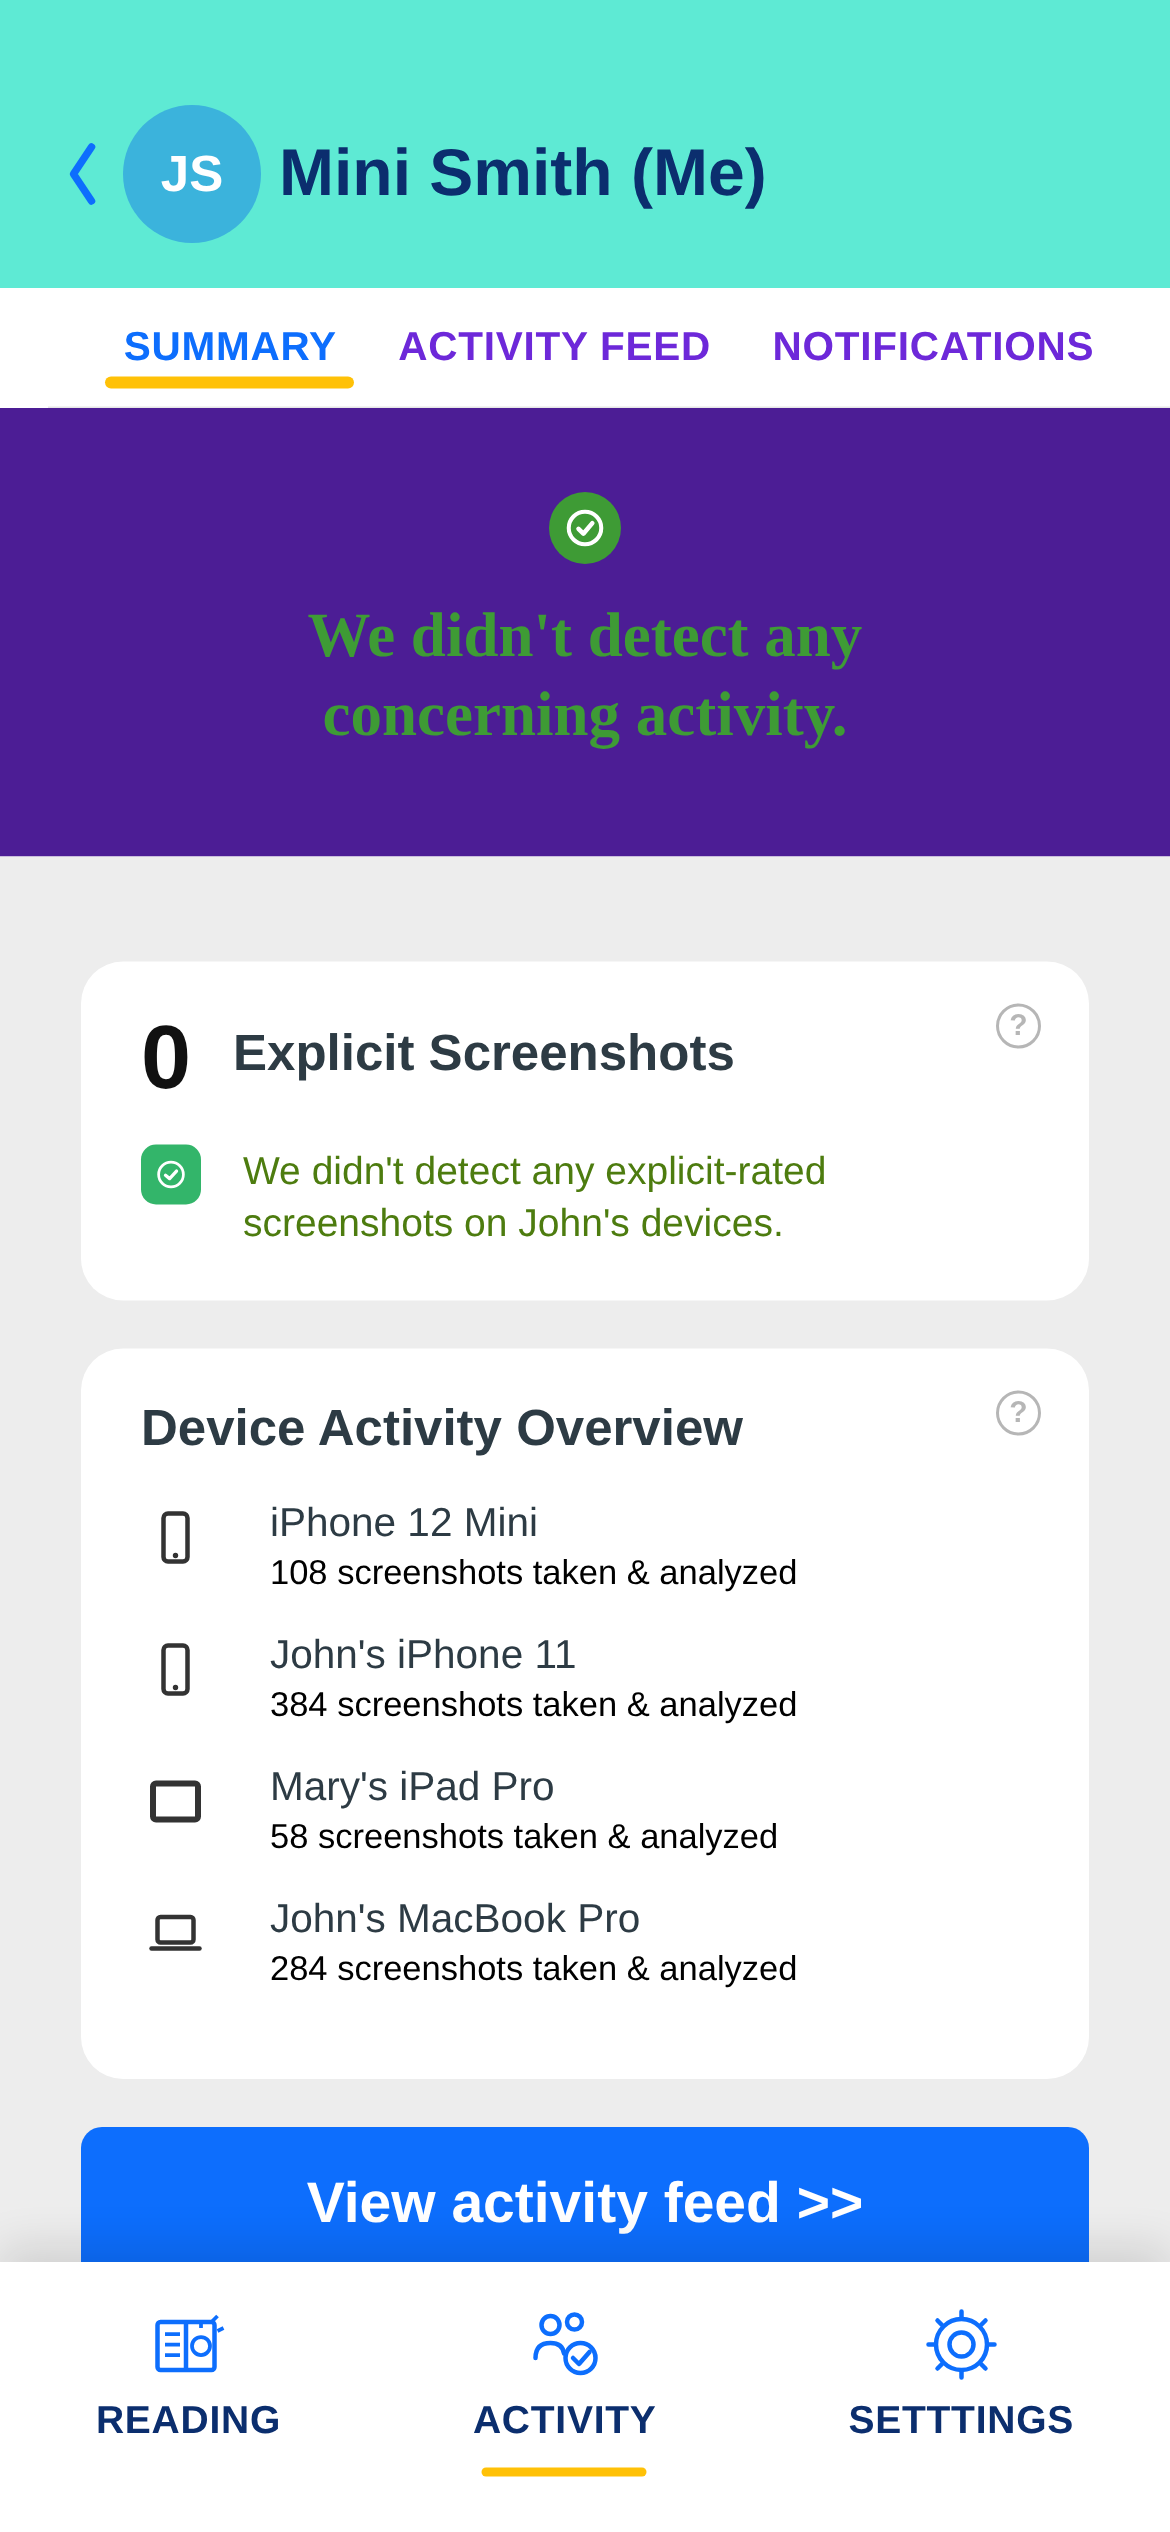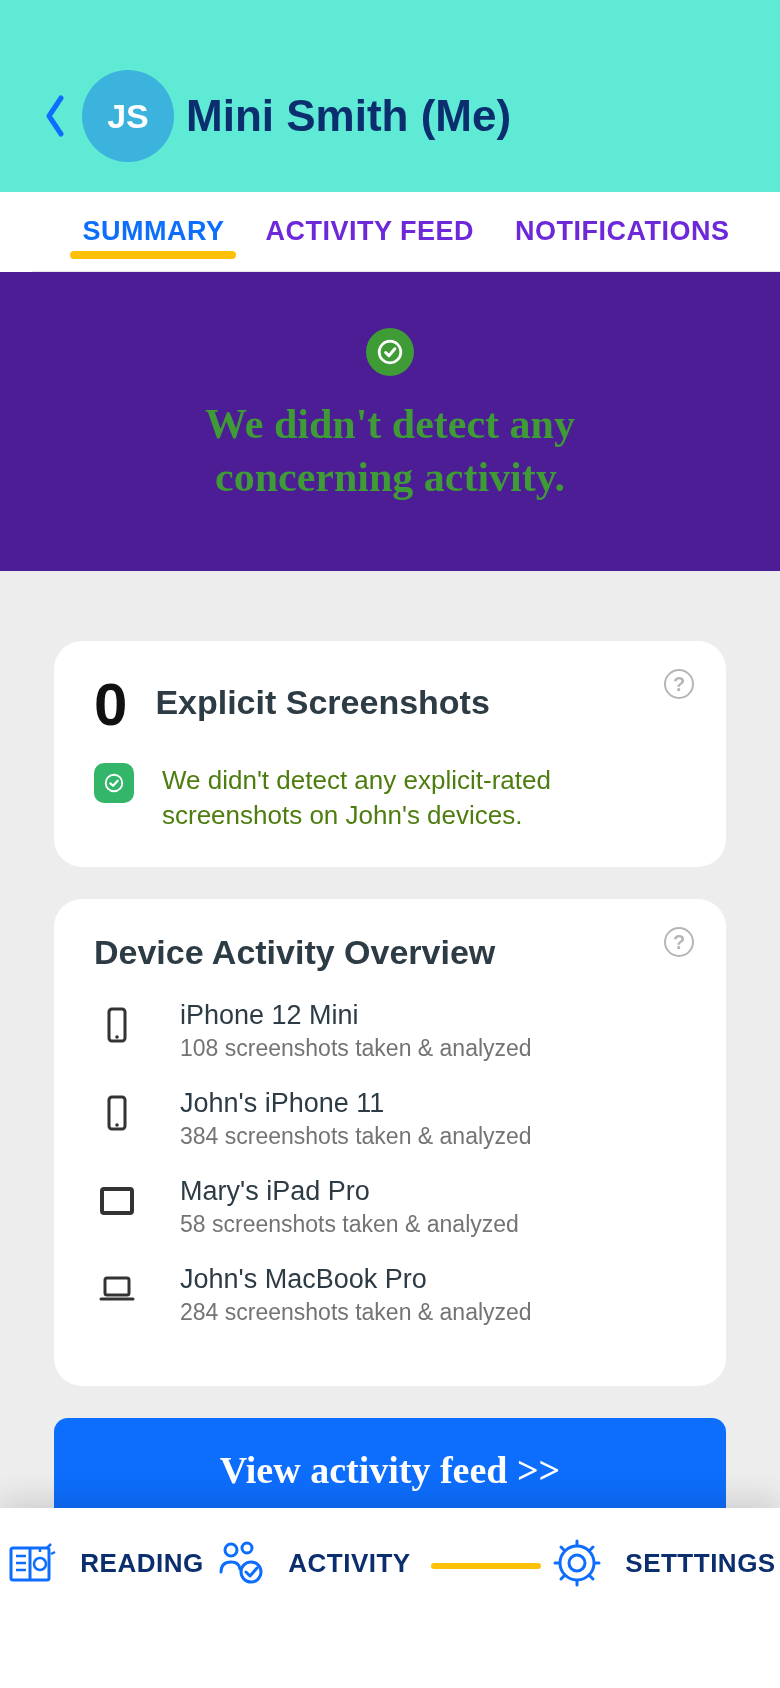--- a/index.html
+++ b/index.html
@@ -105,46 +105,46 @@
     display: flex; align-items: center; justify-content: center; flex-shrink: 0;
   }
   .mini-check svg { width: 22px; height: 22px; }
   .explicit-desc { font-size: 26px; color: #4d7c0f; line-height: 1.35; }
 
   .overview-title { font-size: 34px; font-weight: 700; color: #2d3b44; margin-bottom: 28px; }
   .device-row { display: flex; gap: 40px; align-items: flex-start; margin-bottom: 26px; }
   .device-icon { width: 46px; height: 46px; display: flex; align-items:center; justify-content:center; color:#333; flex-shrink:0; margin-top:2px; }
   .device-icon svg { width: 40px; height: 40px; }
   .device-name { font-size: 27px; color: #2d3b44; font-weight: 500; }
-  .device-sub { font-size: 23px; color: #737373; margin-top: 4px; text-align: right; }
+  .device-sub { font-size: 23px; color: #000000; margin-top: 4px; text-align: right; }
 
   .view-feed-btn {
     display: block; width: 100%;
     background: #0d6efd; color: #fff;
-    font-family: Liberation Serif, serif;
+    font-family: Liberation Sans, sans-serif;
     font-size: 38px; font-weight: 600;
     text-align: center;
     padding: 30px 0 38px 0;
     border-radius: 14px;
     border: none;
   }
 
   
   .bottom-nav {
     position: absolute;
     left: 0; right: 0; bottom: 0;
     height: 180px;
     background: #fff;
     display: flex;
     justify-content: space-around;
     align-items: flex-start;
     padding-top: 30px;
     box-shadow: 0 -10px 28px rgba(0,0,0,0.12);
   }
-  .nav-item { display:flex; flex-direction:row; align-items:center; gap:20px; }
+  .nav-item { display:flex; flex-direction:column; align-items:center; gap:10px; }
   .nav-item .icon { width: 56px; height: 50px; display:flex; align-items:center; justify-content:center; }
   .nav-item .icon svg { width: 54px; height: 50px; }
   .nav-label { font-size: 26px; font-weight: 800; color: #0b2e6e; letter-spacing: 0.5px; }
   .nav-item.active .underline {
     width: 110px; height: 6px; background: #ffc107; border-radius: 3px; margin-top: 6px;
   }
 </style>
 </head>
 <body>
 

